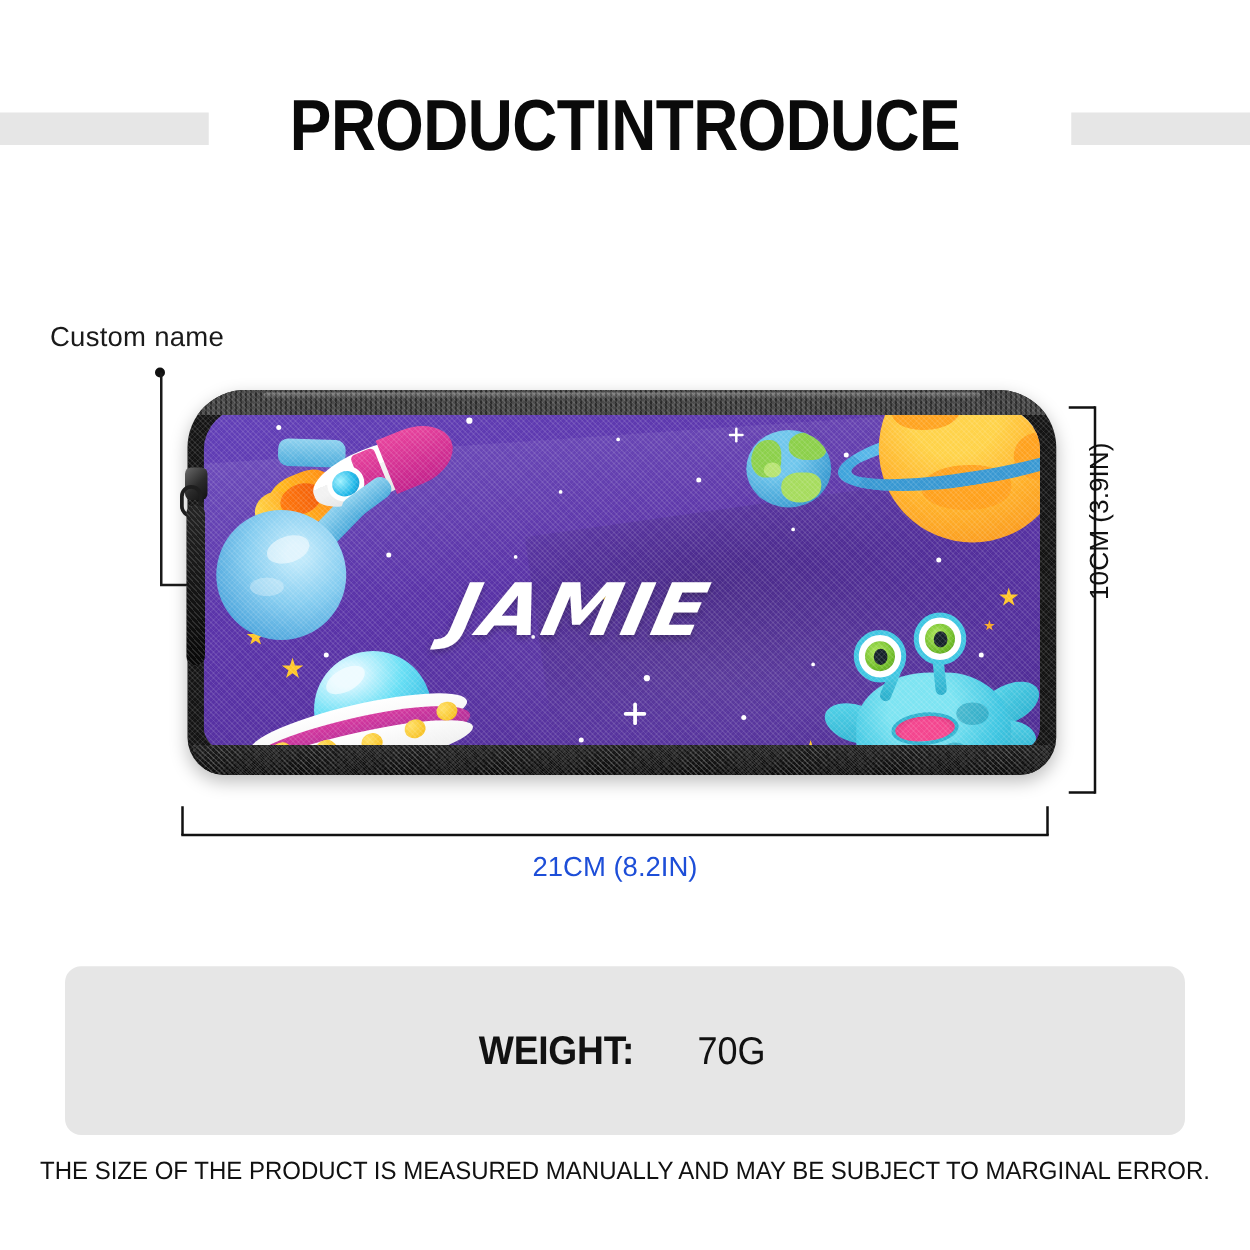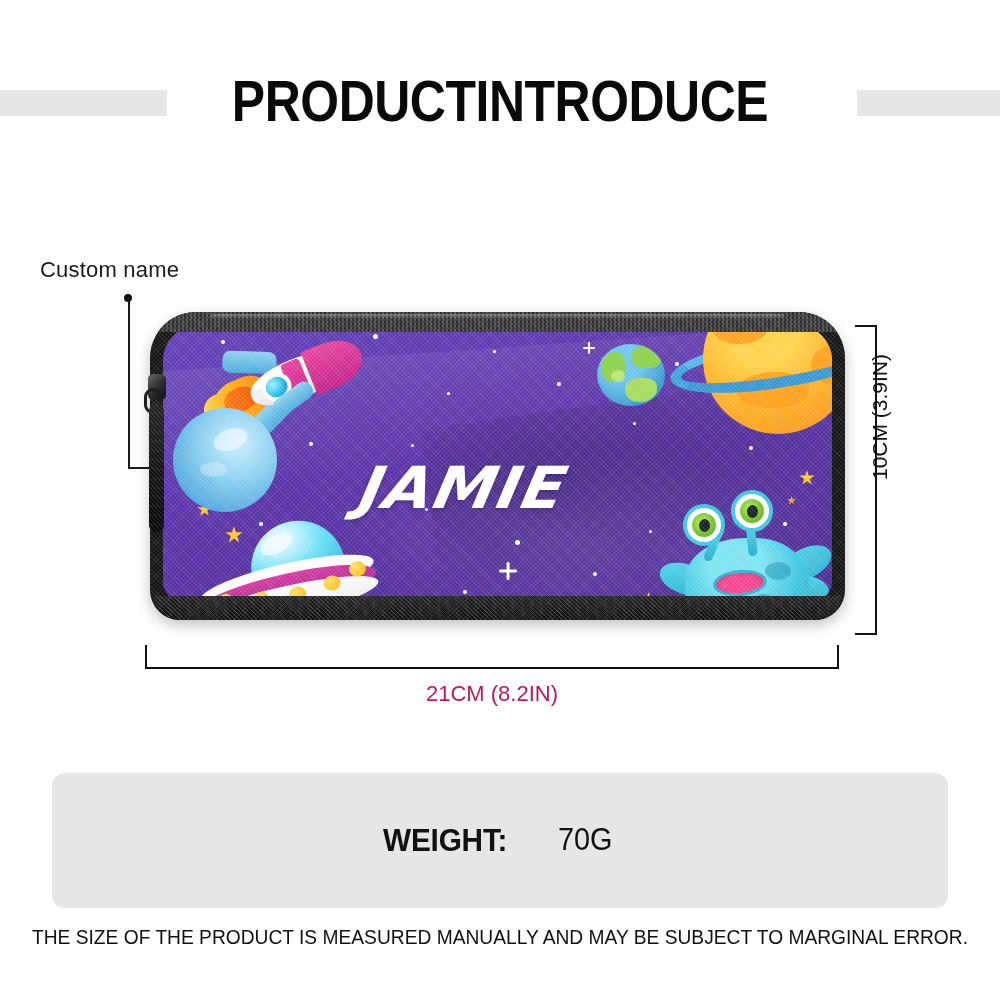--- a/index.html
+++ b/index.html
@@ -325,30 +325,30 @@
     font-size:21px; color:#111; white-space:nowrap;
   }
 
   #dim-width { position:absolute; left:145px; top:645px; width:694px; height:34px; }
   #dim-width .hline { position:absolute; left:0; top:22px; width:694px; height:1.6px; background:#111; }
   #dim-width .cap { position:absolute; top:0; width:1.6px; height:23px; background:#111; }
   #dim-width .cap.l { left:0; }
   #dim-width .cap.r { left:692px; }
   #dim-width-label{
     position:absolute; left:0; top:36px; width:694px; text-align:center;
-    font-size:22px; color:#be185d;
+    font-size:22px; color:#1d4ed8;
   }
 
   
   #spec-panel{
     position:absolute; left:52px; top:773px; width:896px; height:135px;
     background:#e6e6e6; border-radius:13px;
     display:flex; align-items:center; justify-content:center; gap:56px;
   }
-  .spec-item{ display:flex; align-items:flex-start; white-space:nowrap;gap:32px; }
+  .spec-item{ display:flex; align-items:center; white-space:nowrap;gap:32px; }
   .spec-key{ font-size:32px; font-weight:bold; letter-spacing:-0.2px; transform:scaleX(0.93); transform-origin:left center; }
   .spec-val{ font-size:31px; font-weight:normal; margin-left:9px; transform:scaleX(0.93); transform-origin:left center; }
 
   #disclaimer{
     position:absolute; left:0; top:926px; width:1000px; text-align:center;
     font-size:20px; color:#111; transform:scaleX(0.96);
   }
 </style>
 </head>
 <body>

